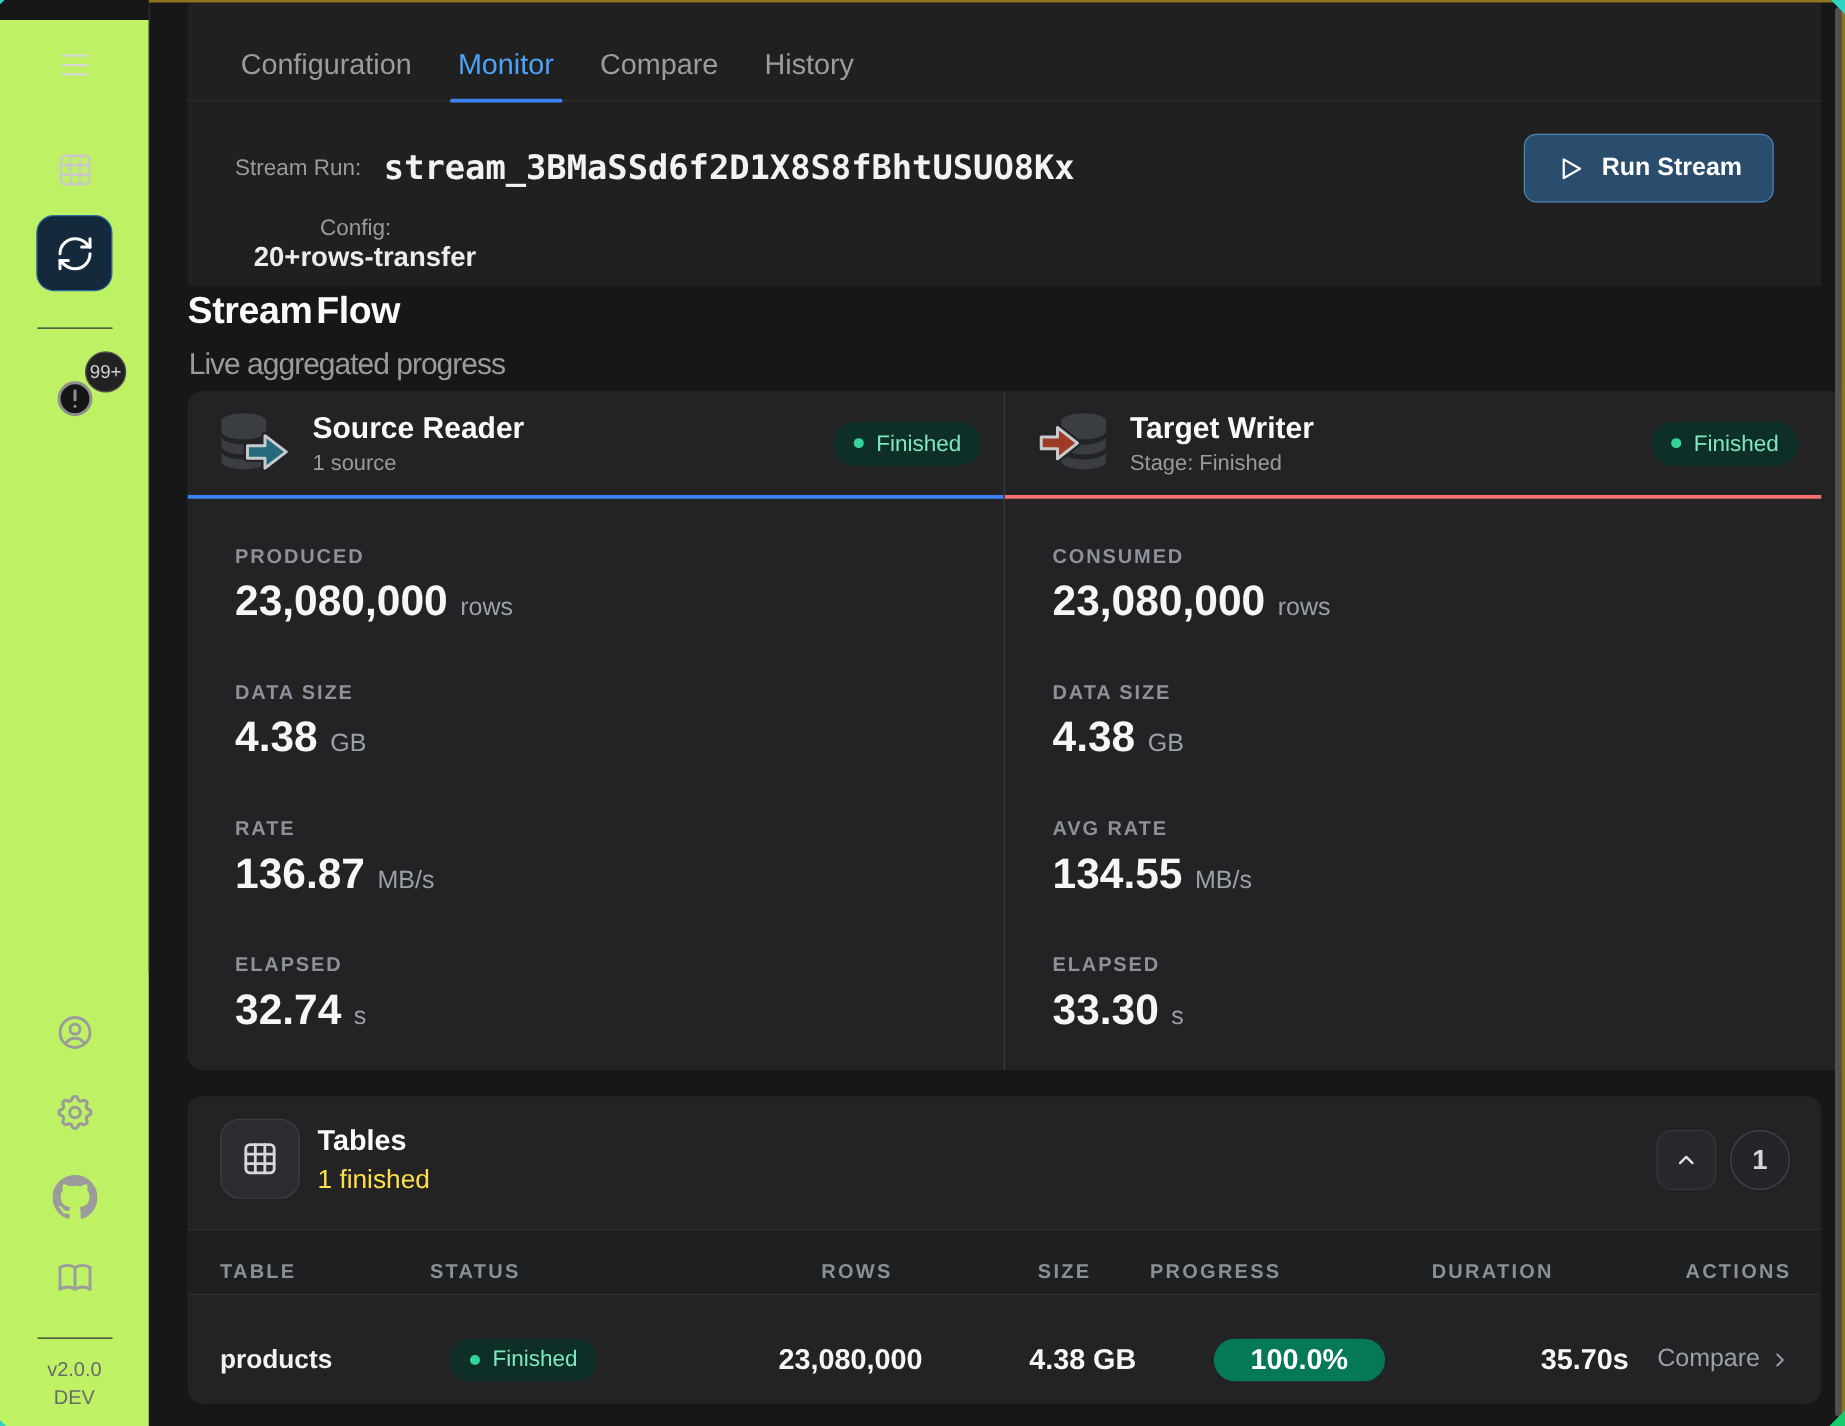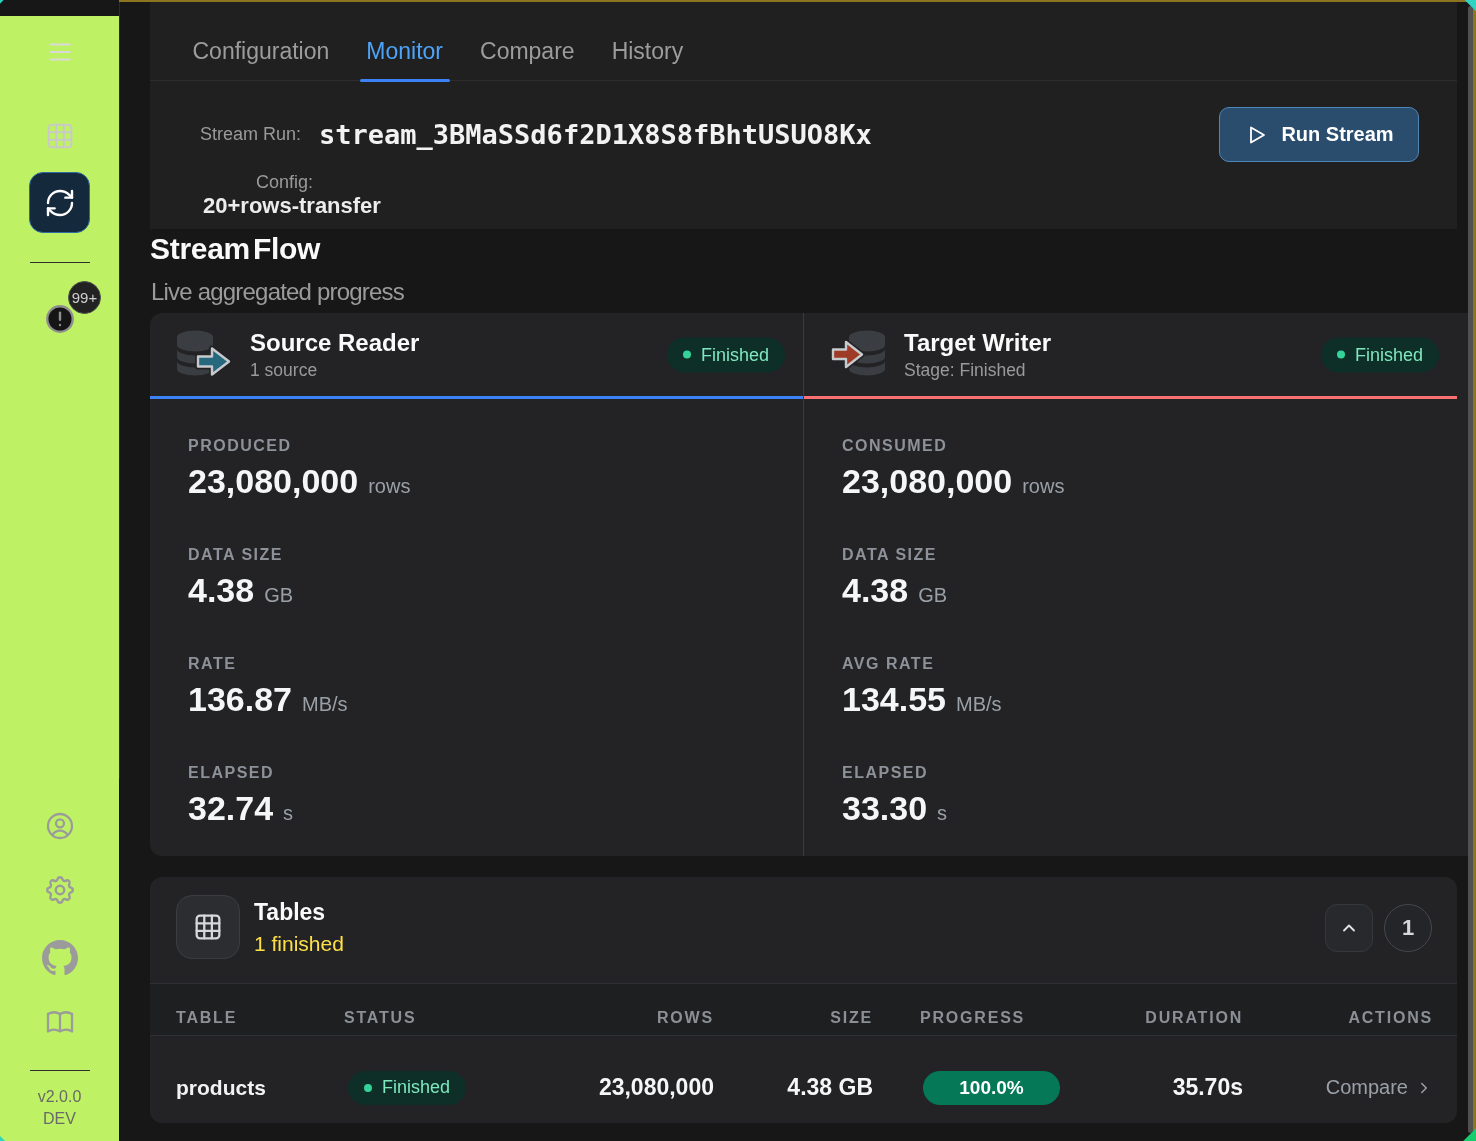--- a/index.html
+++ b/index.html
@@ -36,21 +36,21 @@
   .sb-book { left:44px; top:990px; width:32px; height:32px; color:#9b9b9b; }
   .sb-div2 { left:30px; top:1054px; width:60px; height:1px; background:#2e2e2e; }
   .sb-version { left:0; top:1070px; width:119px; flex-direction:column; color:#696969; font-size:16px; line-height:22px; text-align:center; }
 
   
   .strip { position:absolute; left:150px; top:2px; width:1307px; height:227px; background:#202020; }
   .tabs { position:absolute; left:0; top:21px; width:100%; height:58px; border-bottom:1px solid #2d2d2d; display:flex; align-items:center; padding-left:24px; }
   .tab { position:relative; height:100%; display:flex; align-items:center; padding:0 18.5px; font-size:23px; font-weight:500; color:#9c9c9c; cursor:default; }
   .tab.active { color:#4da3f7; }
   .tab .underline { position:absolute; left:12px; right:12px; bottom:-2px; height:3.5px; border-radius:2px; background:#3b82f6; }
-  .run-row { position:absolute; left:38px; top:105px; height:55px; display:flex; align-items:center;margin-left:12px; }
+  .run-row { position:absolute; left:38px; top:105px; height:55px; display:flex; align-items:center; }
   .run-label { font-size:18px; color:#9a9a9a; }
   .run-id { margin-left:18px; font-family:"DejaVu Sans Mono", monospace; font-size:27px; font-weight:700; color:#f2f2f2; }
   .run-btn { position:absolute; right:38px; top:105px; width:200px; height:55px; border-radius:10px; background:#2a4d6e; border:1.5px solid #4e86ba; display:flex; align-items:center; justify-content:center; gap:13px; color:#ffffff; font-size:20px; font-weight:700; cursor:pointer; }
   .config-row { position:absolute; left:38px; top:170px; height:38px; display:flex; align-items:center;flex-direction:column; }
   .config-label { font-size:18px; color:#9a9a9a; }
   .config-value { margin-left:15px; font-size:22px; font-weight:700; color:#ececec; }
 
   
   .flow-title { position:absolute; left:150px; top:232px; font-size:30px; font-weight:700; color:#fafafa; letter-spacing:-0.3px; word-spacing:-5px; }
   .flow-sub { position:absolute; left:151px; top:278px; font-size:24px; letter-spacing:-0.8px; color:#9b9b9b; }
@@ -80,27 +80,27 @@
   .tables-iconbox { position:absolute; left:26px; top:18px; width:64px; height:64px; border-radius:16px; background:#2b2d31; border:1px solid #3b3d41; display:flex; align-items:center; justify-content:center; color:#d6d8da; }
   .tables-title { position:absolute; left:104px; top:22px; font-size:23px; font-weight:700; color:#fafafa; }
   .tables-sub { position:absolute; left:104px; top:55px; font-size:21px; color:#fde047;text-align:right; }
   .btn-collapse { position:absolute; right:84px; top:27px; width:48px; height:48px; border-radius:12px; background:#27292d; border:1px solid #37383b; display:flex; align-items:center; justify-content:center; color:#e3e3e3; cursor:pointer; }
   .btn-count { position:absolute; right:25px; top:27px; width:48px; height:48px; border-radius:50%; background:#242528; border:1.5px solid #45474c; display:flex; align-items:center; justify-content:center; color:#d5d7d9; font-size:22px; font-weight:700; cursor:pointer; }
   .tgrid { display:grid; grid-template-columns:168px 216px 154px 159px 230px 140px 1fr; padding:16px 24px 0 26px; align-items:center; }
   .thead { position:absolute; left:0; right:0; top:106px; height:53px; border-top:1px solid #2f3033; border-bottom:1px solid #2f3033; background:#1e1f21; }
   .th { font-size:16px; font-weight:600; color:#8b9097; letter-spacing:1.8px; }
   .r { text-align:right; }
   .pl47 { padding-left:47px; }
-  .trow { position:absolute; left:0; right:0; top:159px; height:87px; }
+  .trow { position:absolute; left:0; right:0; top:159px; height:87px;gap:12px; }
   .td-table { font-size:21px; font-weight:600; color:#f2f2f2; }
   .row-badge { display:inline-flex; height:34px; padding:0 16px; border-radius:17px; background:#0d2f27; color:#7fe8bf; font-size:18px; align-items:center; gap:10px; margin-left:4px; }
   .row-badge .dot { width:8px; height:8px; border-radius:50%; background:#34d399; }
   .td-num { font-size:23px; font-weight:700; color:#f5f6f7; }
   .pill-wrap { padding-left:50px; }
-  .pill { display:inline-flex; height:34px; min-width:137px; box-sizing:border-box; padding:0 10px; border-radius:17px; background:#047857; color:#ffffff; font-size:19px; font-weight:700; align-items:center; justify-content:center; }
+  .pill { display:inline-flex; height:34px; min-width:137px; box-sizing:border-box; padding:0 10px; border-radius:17px; background:#047857; color:#ffffff; font-size:23px; font-weight:700; align-items:center; justify-content:center; }
   .td-actions { display:flex; align-items:center; justify-content:flex-end; gap:7px; color:#9aa0a8; font-size:20px; cursor:pointer; }
 
   .scrollthumb { position:absolute; right:3px; top:6px; width:5px; height:1127px; border-radius:3px; background:#505050; z-index:50; }
 </style>
 </head>
 <body>
 
 <div class="frame-top"></div>
 <div class="frame-right"></div>
 

